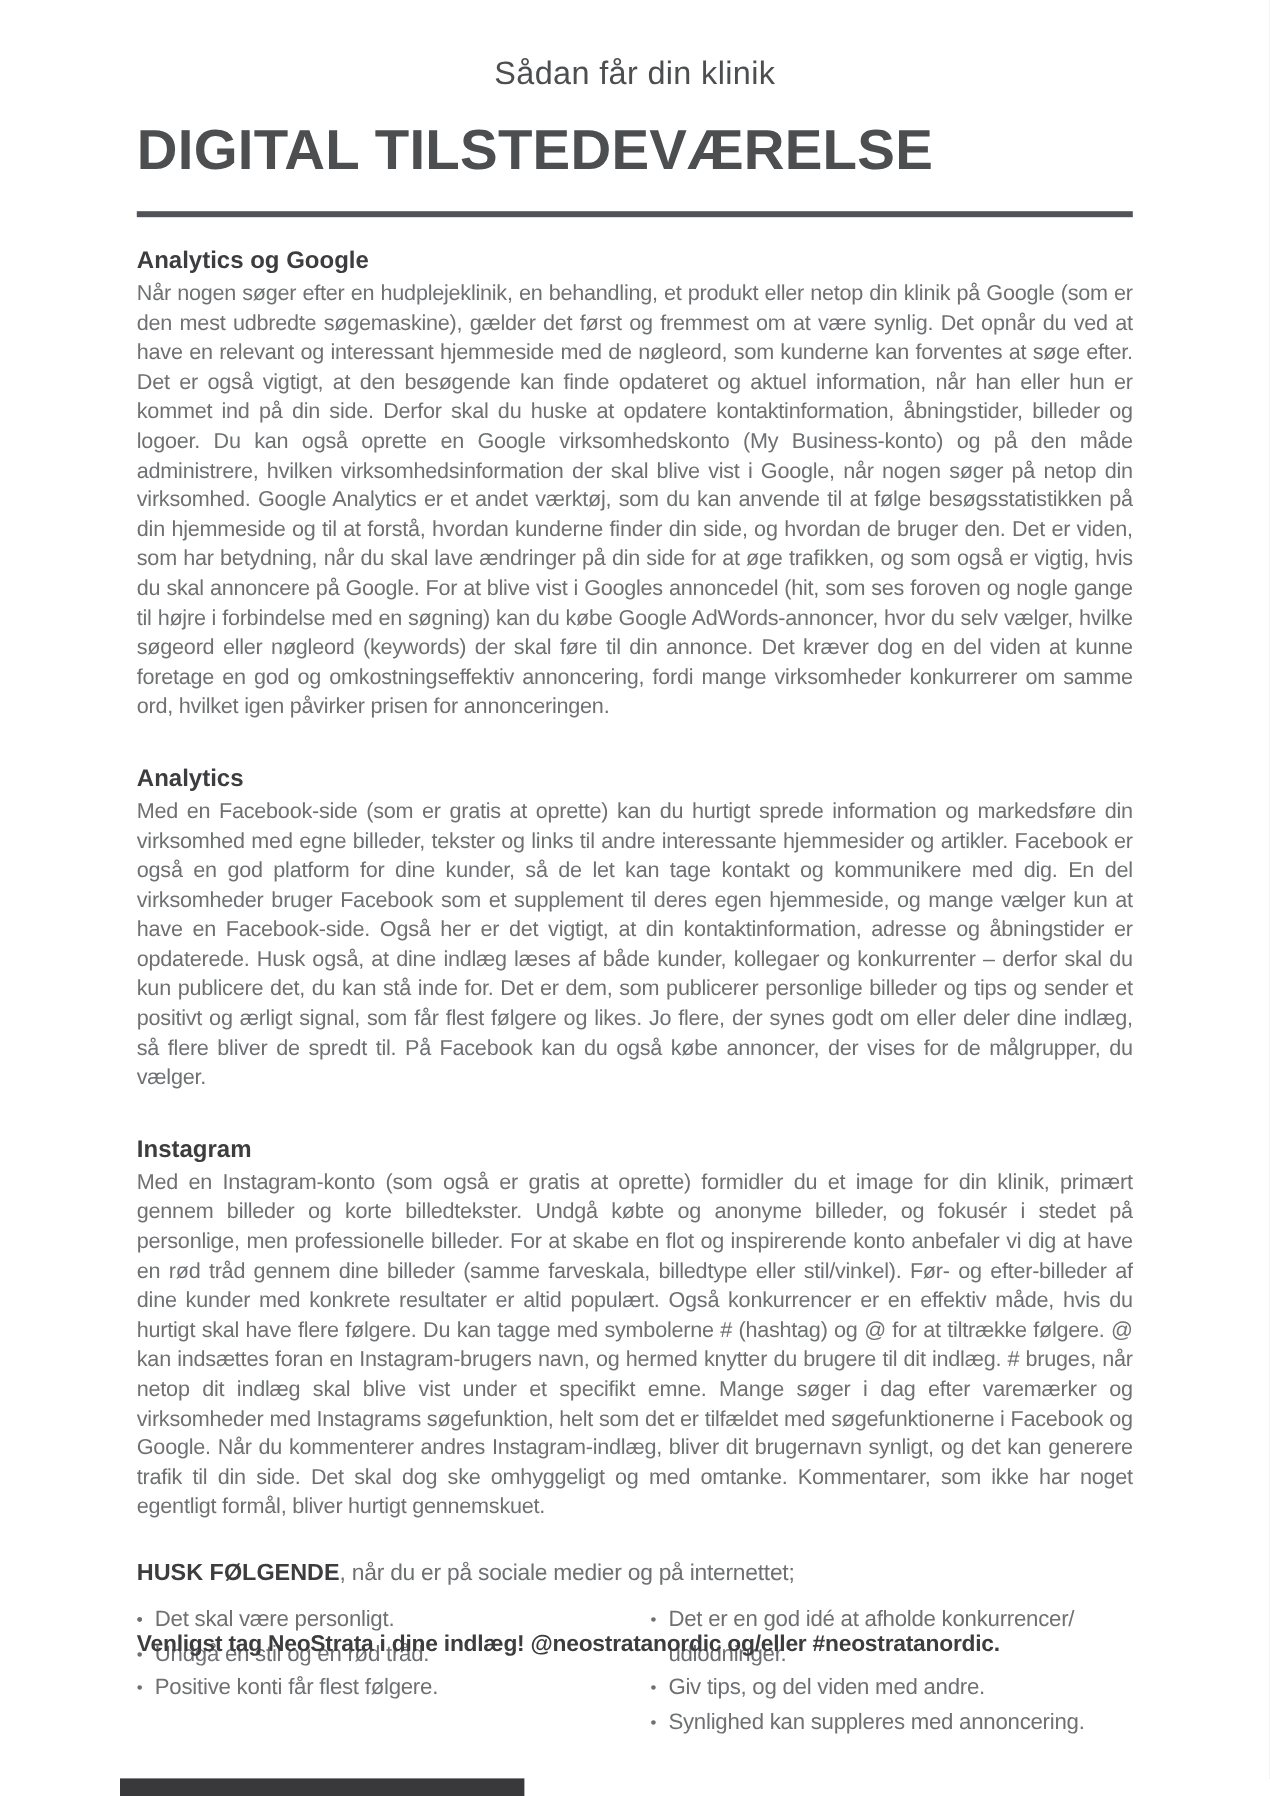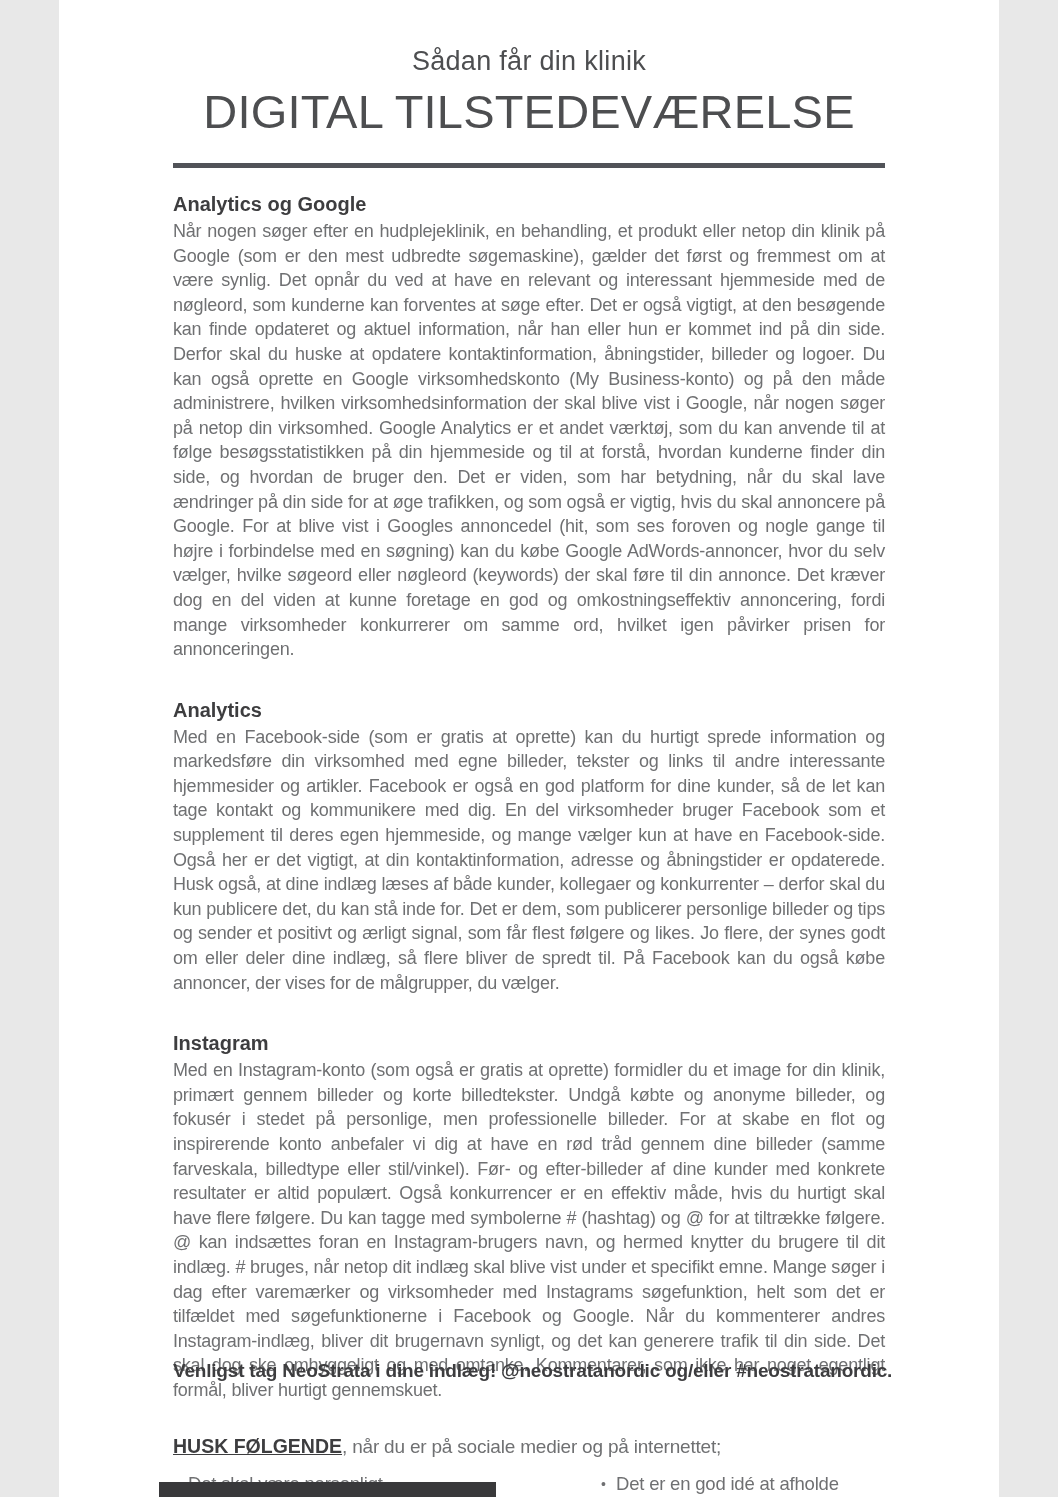--- a/index.html
+++ b/index.html
@@ -7,38 +7,38 @@
     --heading-text:#3d3d3f;
     --title-text:#4d4e50;
     --rule:#515358;
     --bottom-bar:#39393b;
   }
   *{margin:0;padding:0;box-sizing:border-box;}
   html,body{background:#e8e8e8;}
   body{font-family:"Liberation Sans","DejaVu Sans",sans-serif;}
   .page{
     position:relative;
-    width:940px;height:1497px;
+    width:1058px;height:1497px;
     margin:0 auto;
     background:#ffffff;
     overflow:hidden;
   }
   .content{padding:46px 114px 0 114px;}
   .subtitle{
     text-align:center;
     font-size:27px;
     color:var(--title-text);
     letter-spacing:0.3px;
   }
   .title{
-    text-align:center;
+    text-align:left;
     font-size:47px;
-    font-weight:normal;
+    font-weight:bold;
     color:var(--title-text);
-    margin-top:7px;
+    margin-top:20px;
     letter-spacing:0.2px;
   }
   .rule{
     height:5px;
     margin-top:24px;
     background:var(--rule);
   }
   section.text-section{margin-top:25px;}
   section.text-section + section.text-section{margin-top:37px;}
   .section-heading{
@@ -58,21 +58,20 @@
   .husk-lead{
     font-size:19px;
     line-height:25px;
     color:var(--body-text);
     letter-spacing:-0.2px;
   }
   .husk-lead b{
     color:var(--heading-text);
     font-size:19.5px;
     letter-spacing:0;
-    text-decoration:underline;
   }
   .husk-columns{
     margin-top:11px;
     display:grid;
     grid-template-columns:428px 1fr;
   }
   .husk ul{list-style:none;}
   .husk li{
     position:relative;
     padding-left:15px;

